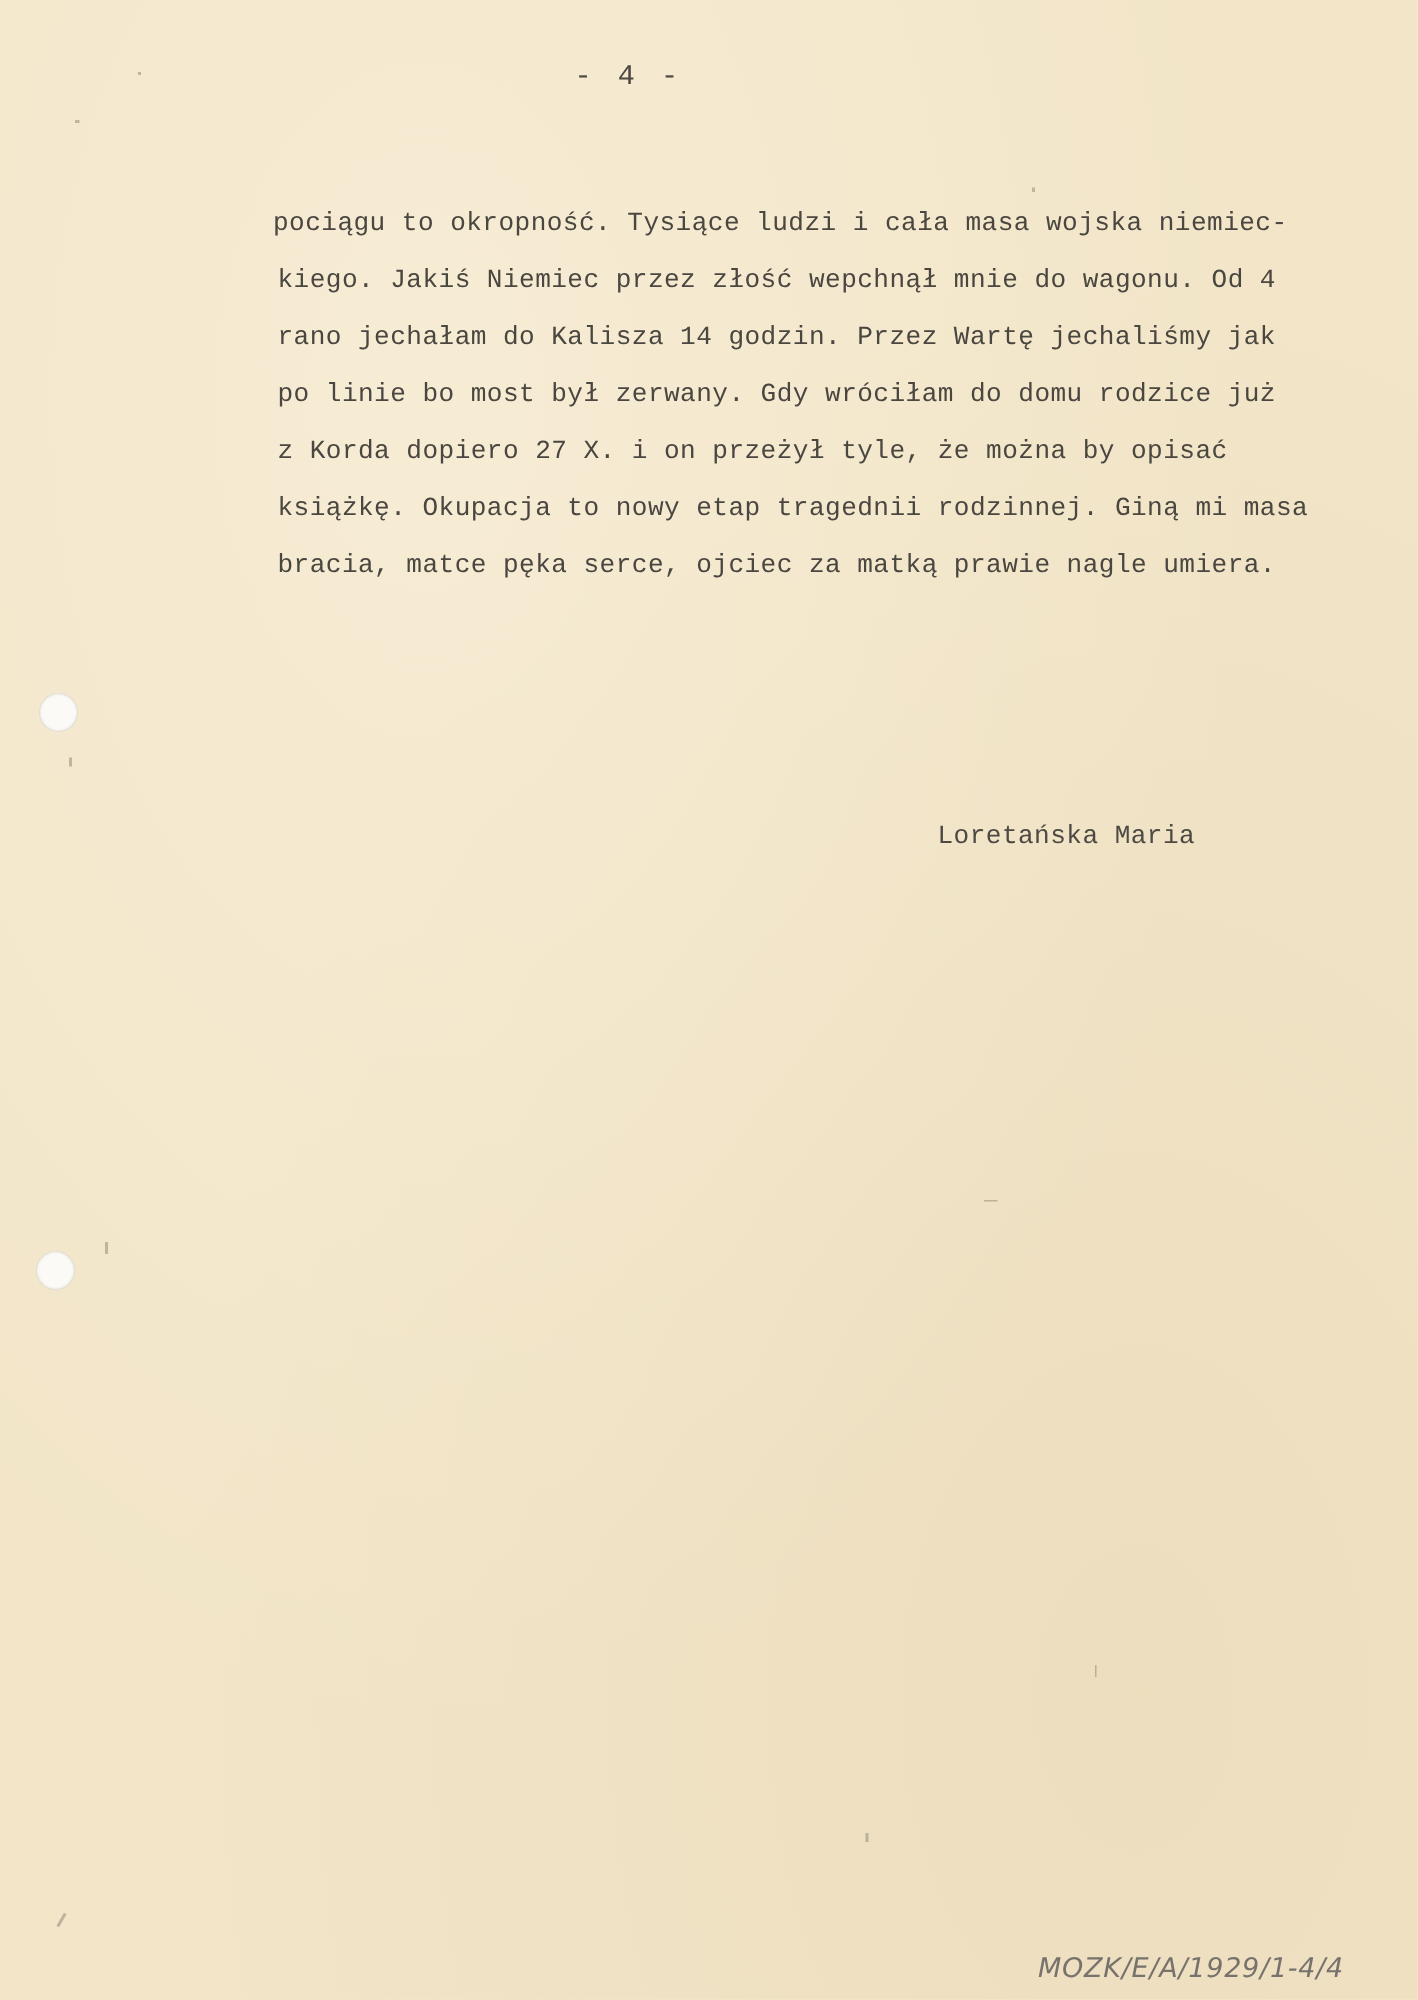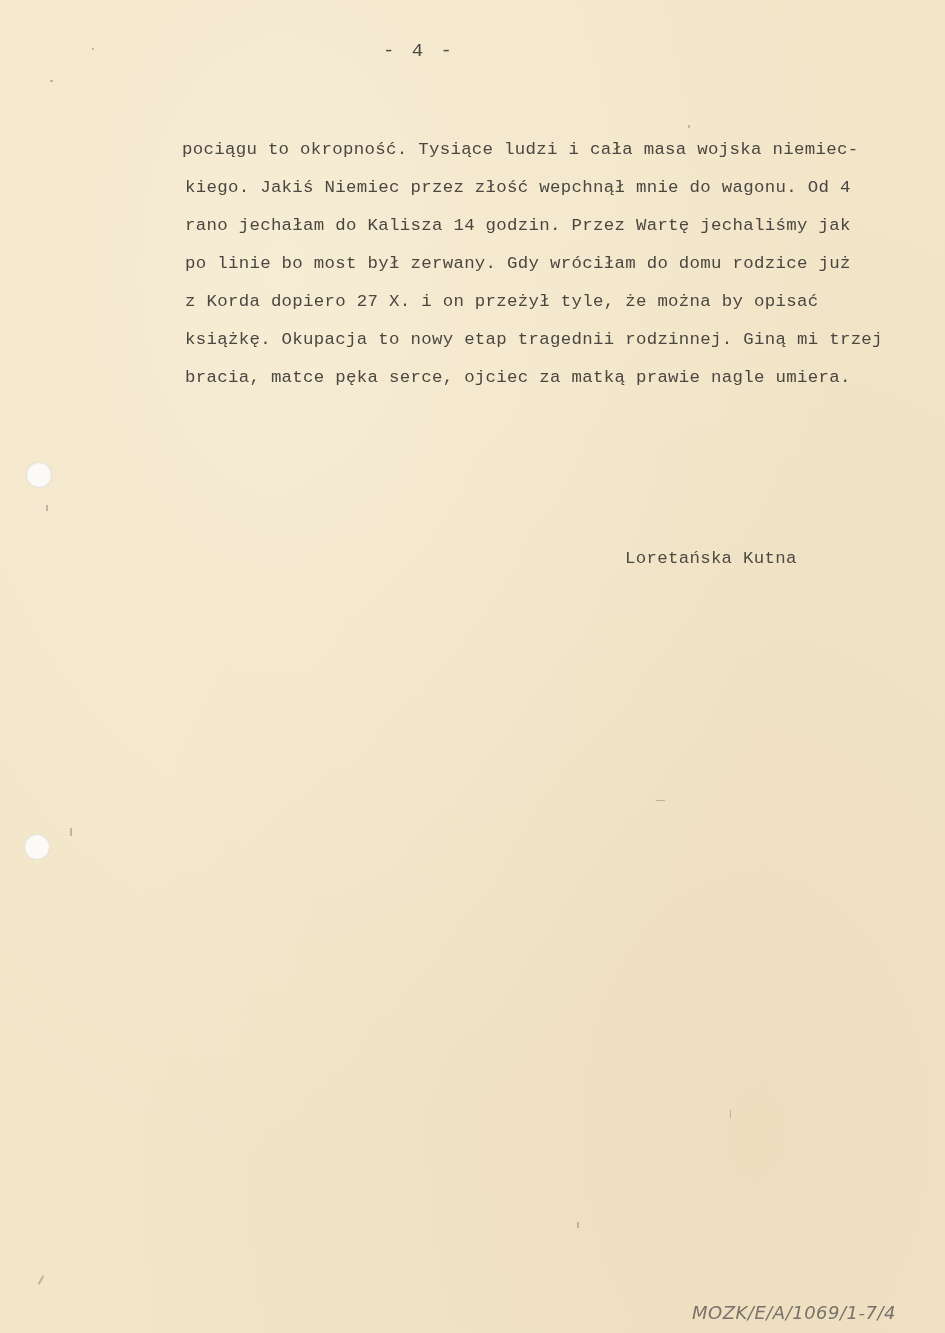--- a/index.html
+++ b/index.html
@@ -105,20 +105,20 @@
   <div class="speck" style="left:40px;top:1275px;width:2px;height:10px;transform:rotate(30deg);"></div>
 
   <div class="page-number">- 4 -</div>
 
   <div class="body-text">
     <div class="line first">pociągu to okropność. Tysiące ludzi i cała masa wojska niemiec-</div>
     <div class="line">kiego. Jakiś Niemiec przez złość wepchnął mnie do wagonu. Od 4</div>
     <div class="line">rano jechałam do Kalisza 14 godzin. Przez Wartę jechaliśmy jak</div>
     <div class="line">po linie bo most był zerwany. Gdy wróciłam do domu rodzice już</div>
     <div class="line">z Korda dopiero 27 X. i on przeżył tyle, że można by opisać</div>
-    <div class="line">książkę. Okupacja to nowy etap tragednii rodzinnej. Giną mi trzej</div>
+    <div class="line">książkę. Okupacja to nowy etap tragednii rodzinnej. Giną mi masa</div>
     <div class="line">bracia, matce pęka serce, ojciec za matką prawie nagle umiera.</div>
   </div>
 
-  <div class="signature">Loretańska Kutna</div>
+  <div class="signature">Loretańska Maria</div>
 
-  <div class="archive-mark">MOZK/E/A/1069/1-7/4</div>
+  <div class="archive-mark">MOZK/E/A/1929/1-4/4</div>
 </div>
 
 </body></html>

